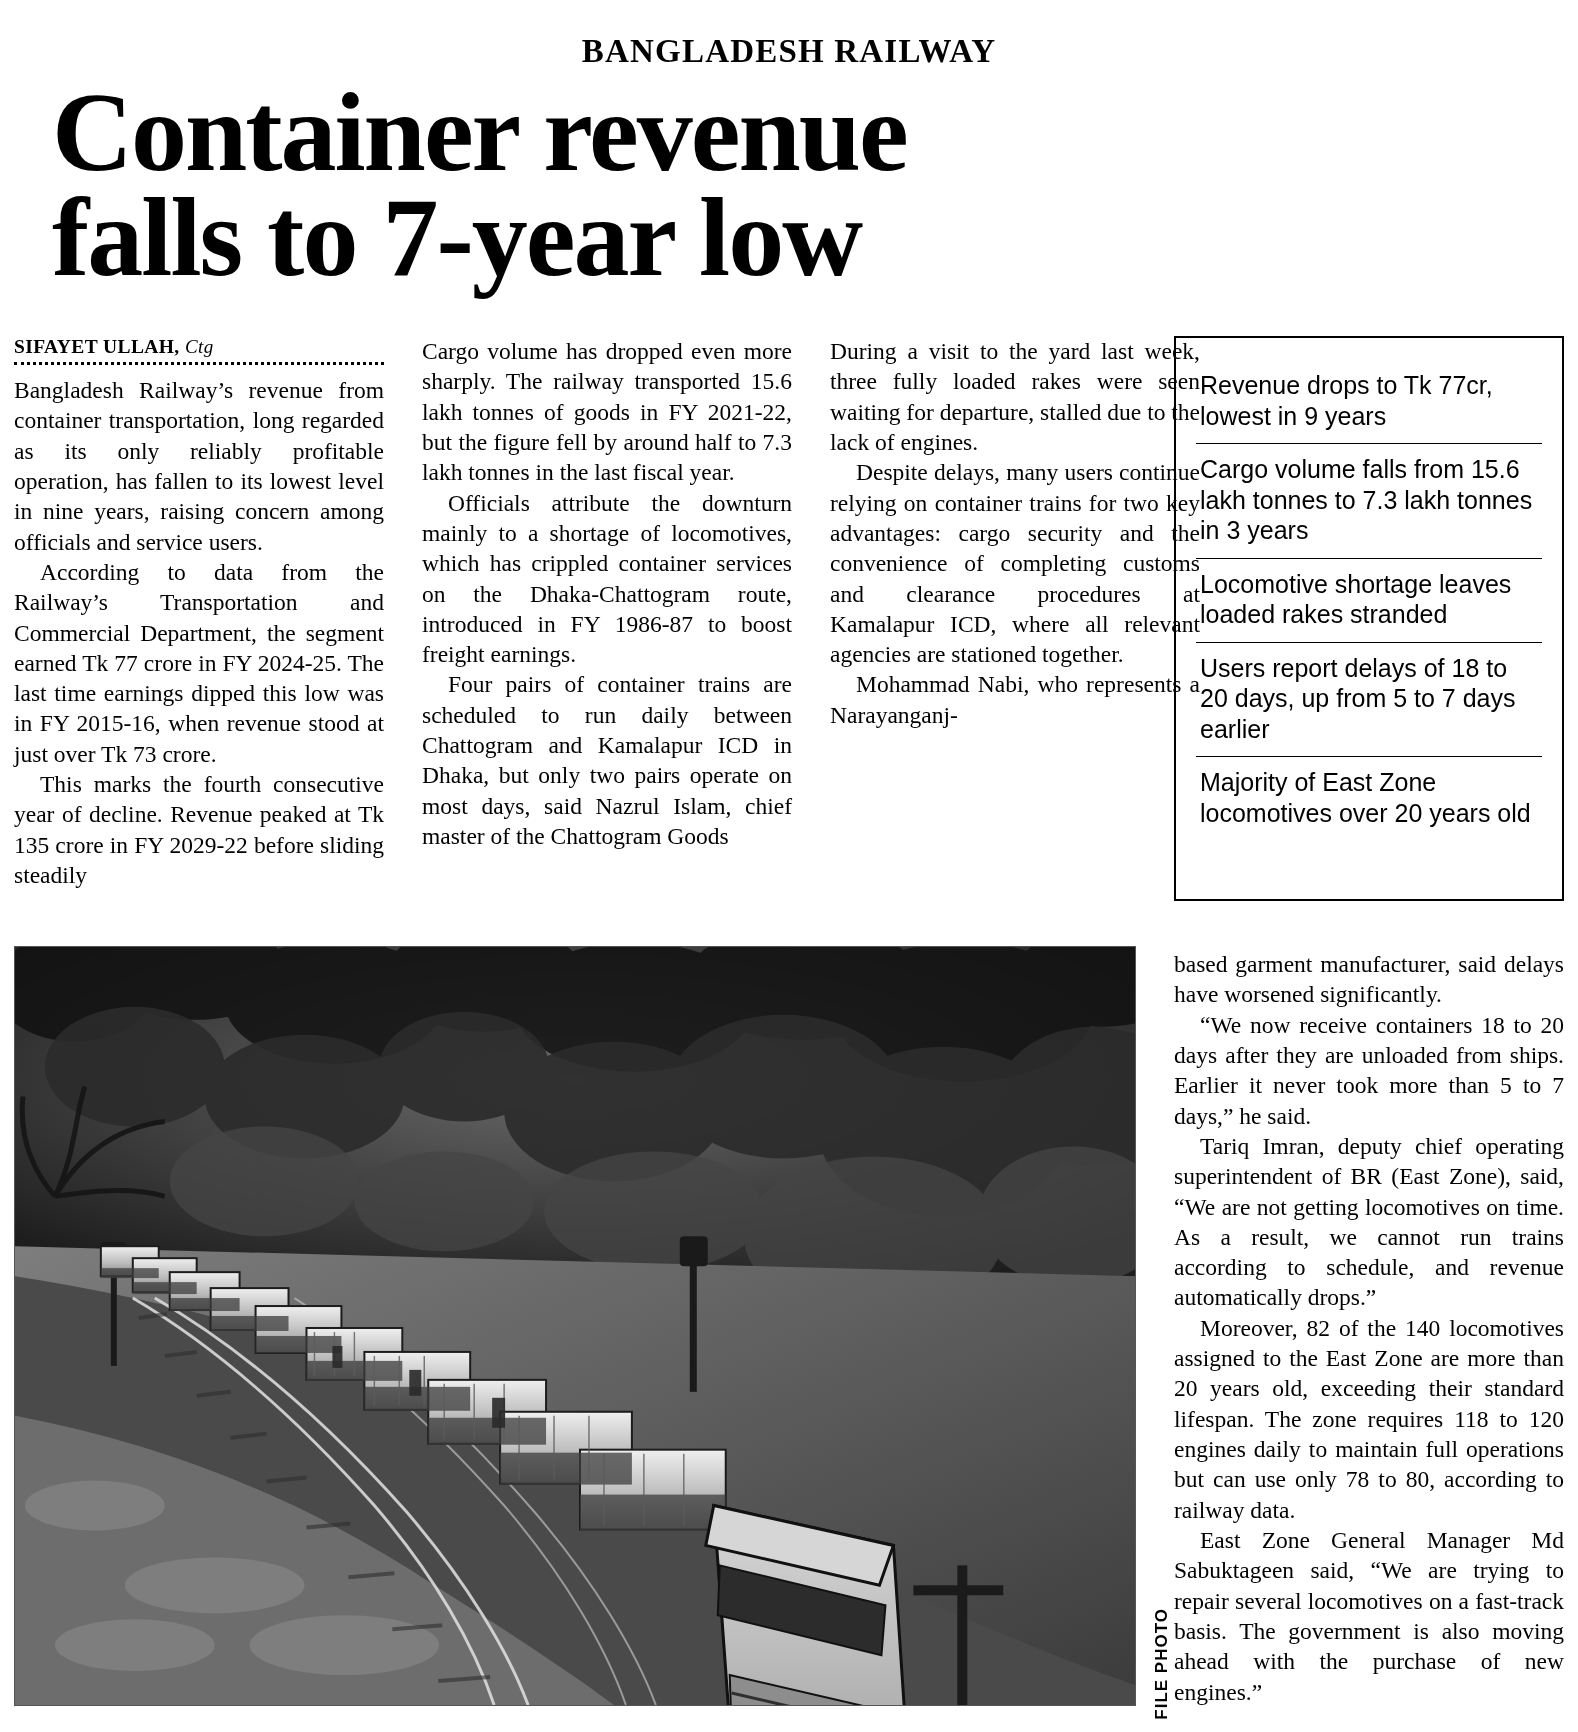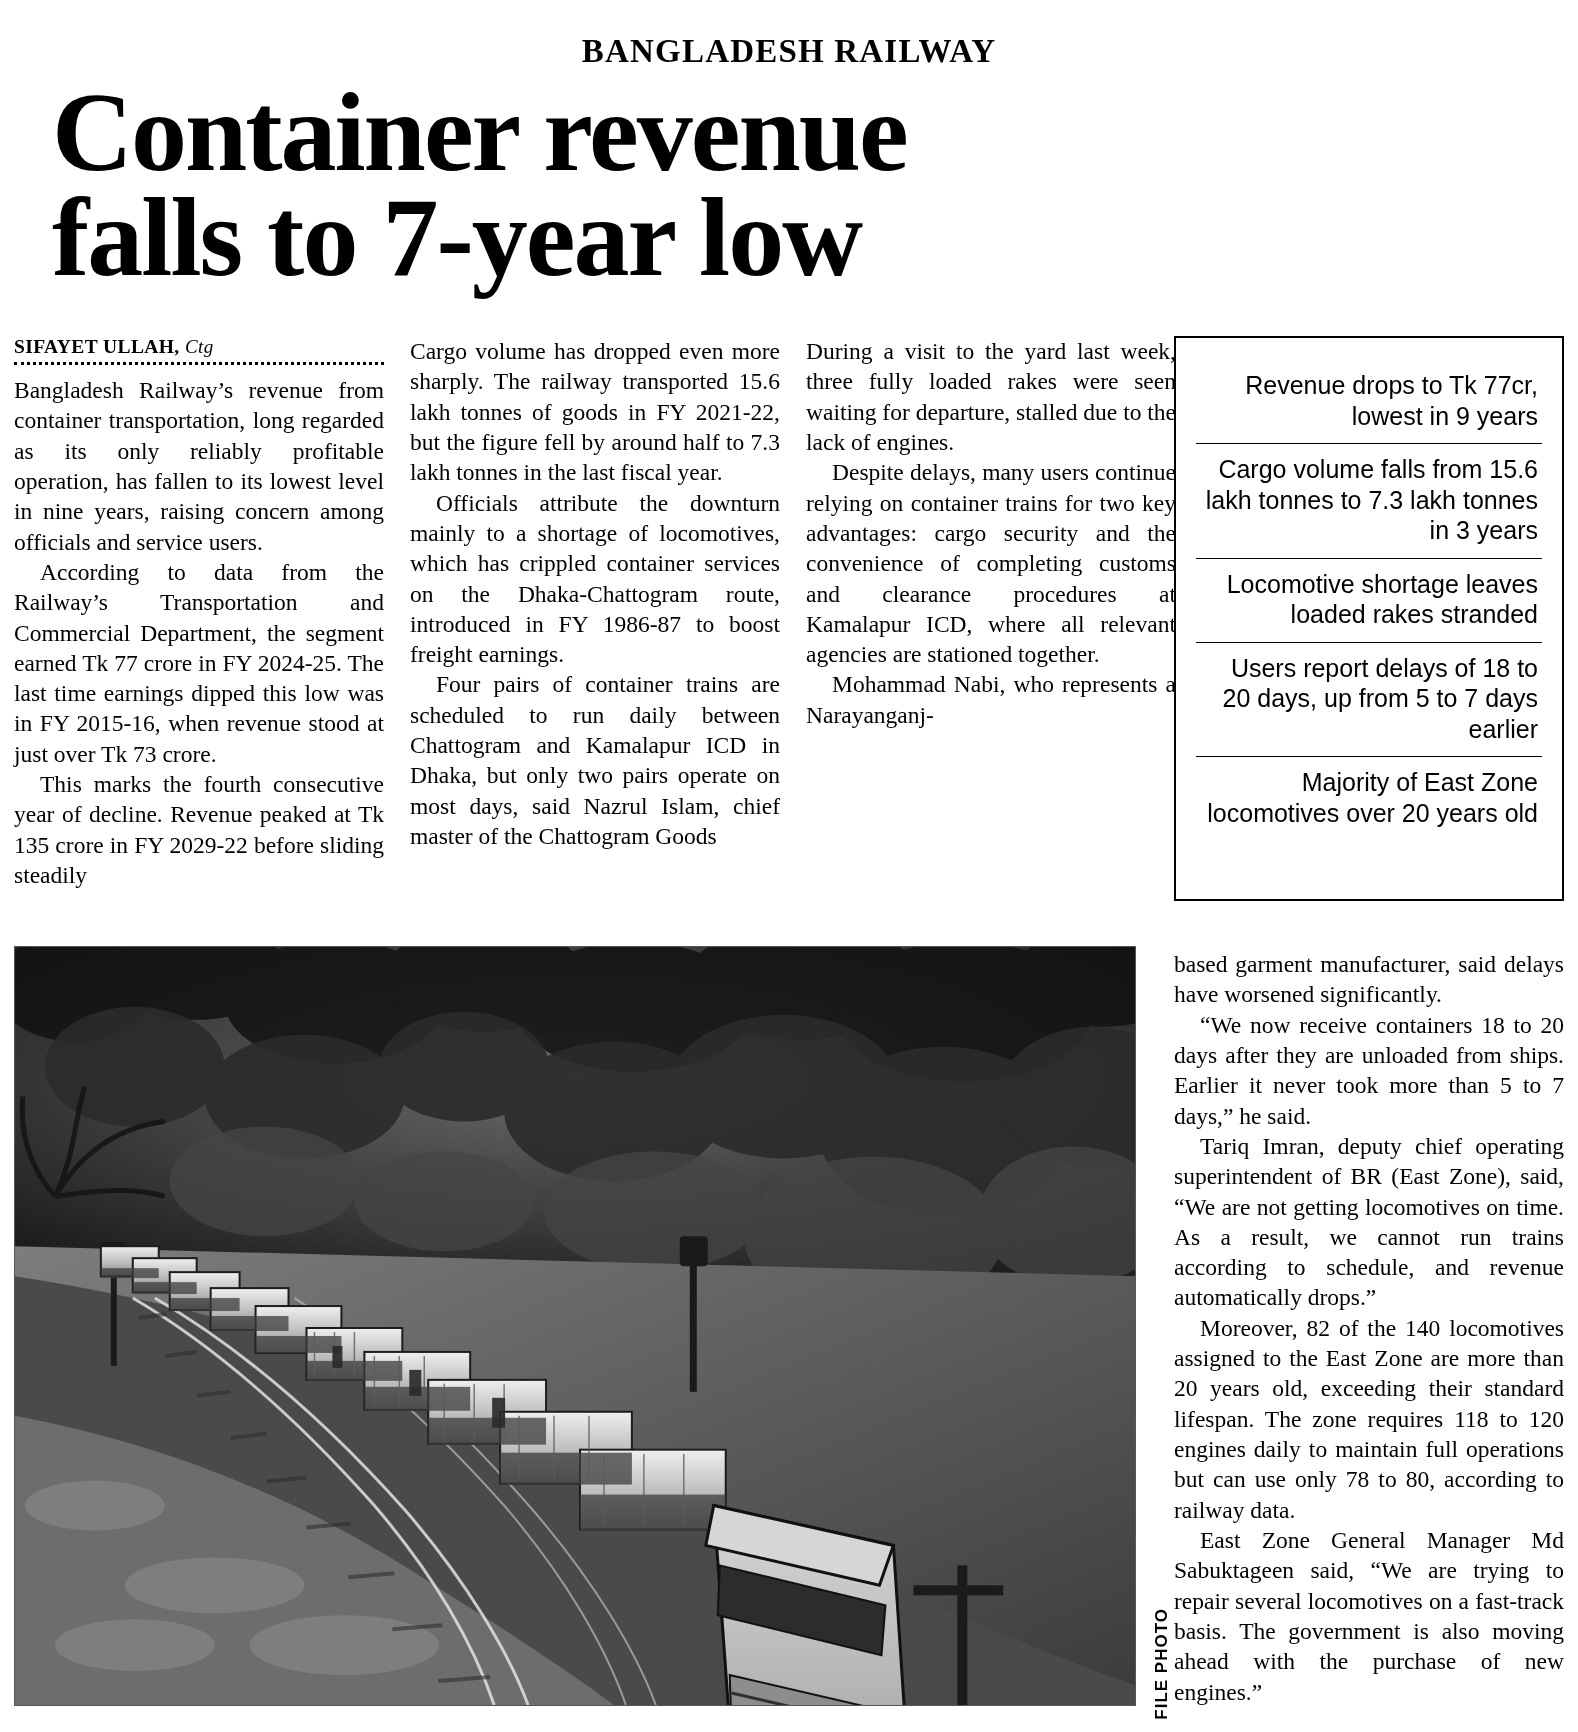--- a/index.html
+++ b/index.html
@@ -45,21 +45,21 @@
   }
   .headline .line2 { display: block; }
 
   
   .cols {
     position: absolute;
     top: 325px;
     left: 14px;
     width: 1552px;
     display: flex;
-    gap: 0;
+    gap: 12px;
   }
   .col {
     width: 370px;
     margin-right: 26px;
   }
   .col:last-child { margin-right: 0; }
 
   .byline {
     font-family: "Liberation Serif", serif;
     font-weight: bold;
@@ -104,21 +104,20 @@
   .factbox ul {
     list-style: none;
     margin: 0; padding: 0;
   }
   .factbox li {
     font-family: "Liberation Sans", sans-serif;
     font-size: 25px;
     line-height: 1.22;
     padding: 10px 4px 12px 4px;
     border-bottom: 1.5px solid #000;
-    text-align: right;
   }
   .factbox li:last-child { border-bottom: none; }
 
   
   .photo-wrap {
     position: absolute;
     left: 14px;
     top: 935px;
     width: 1130px;
     height: 782px;

